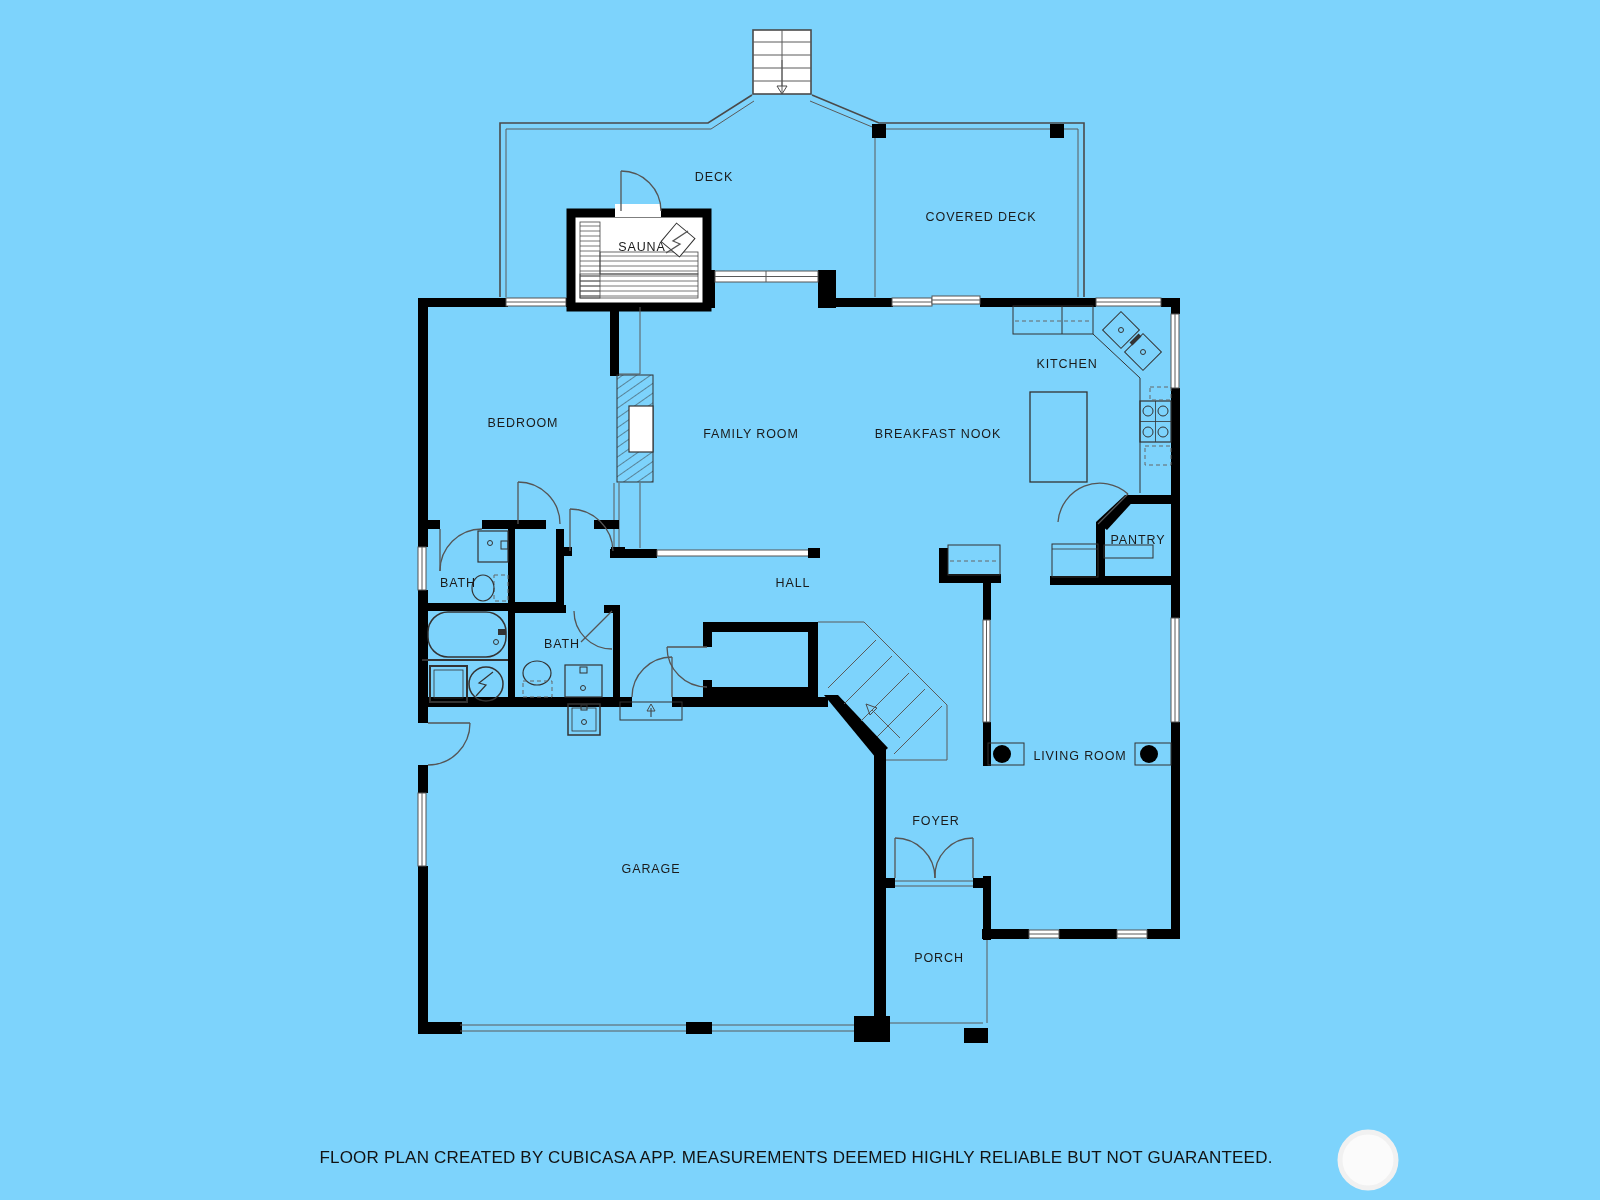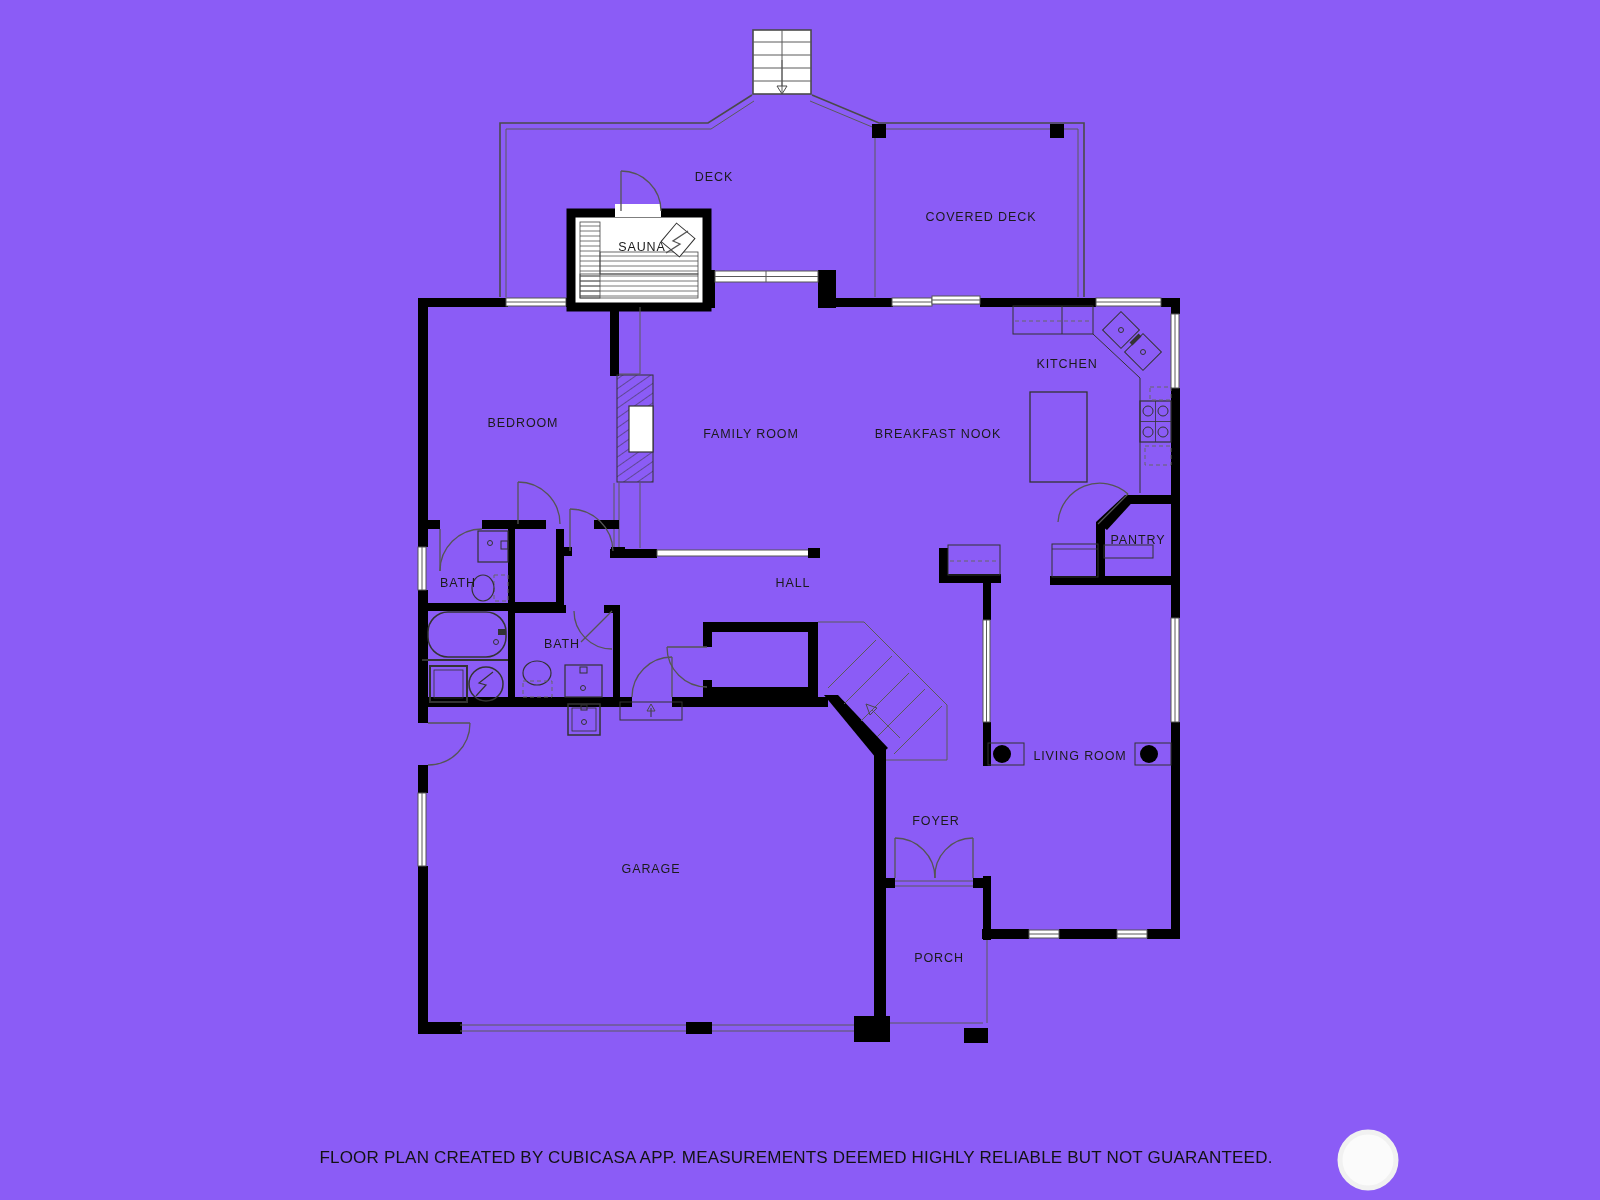--- a/index.html
+++ b/index.html
@@ -1,16 +1,16 @@
 <!DOCTYPE html>
 <html><head>
 <meta charset="utf-8">
 <style>
   html,body{margin:0;padding:0;background:#fff;}
-  .stage{position:relative;width:1600px;height:1200px;background:#8b5cf6;overflow:hidden;
+  .stage{position:relative;width:1600px;height:1200px;background:#7dd3fc;overflow:hidden;
          font-family:"Liberation Sans", sans-serif;}
   svg{position:absolute;inset:0;}
   text.room-label{font-family:"Liberation Sans",sans-serif;font-size:12.5px;letter-spacing:0.9px;
                   fill:#1b1b1b;text-anchor:middle;}
   text.footer-label{font-family:"Liberation Sans",sans-serif;font-size:17px;letter-spacing:0.2px;
                     fill:#121212;text-anchor:middle;}
   .wall{fill:#000;stroke:none;}
   .thin{stroke:#4a4a4a;stroke-width:1.6;fill:none;}
   .thin1{stroke:#5a5a5a;stroke-width:1;fill:none;}
   .fix{stroke:#333;fill:none;}

